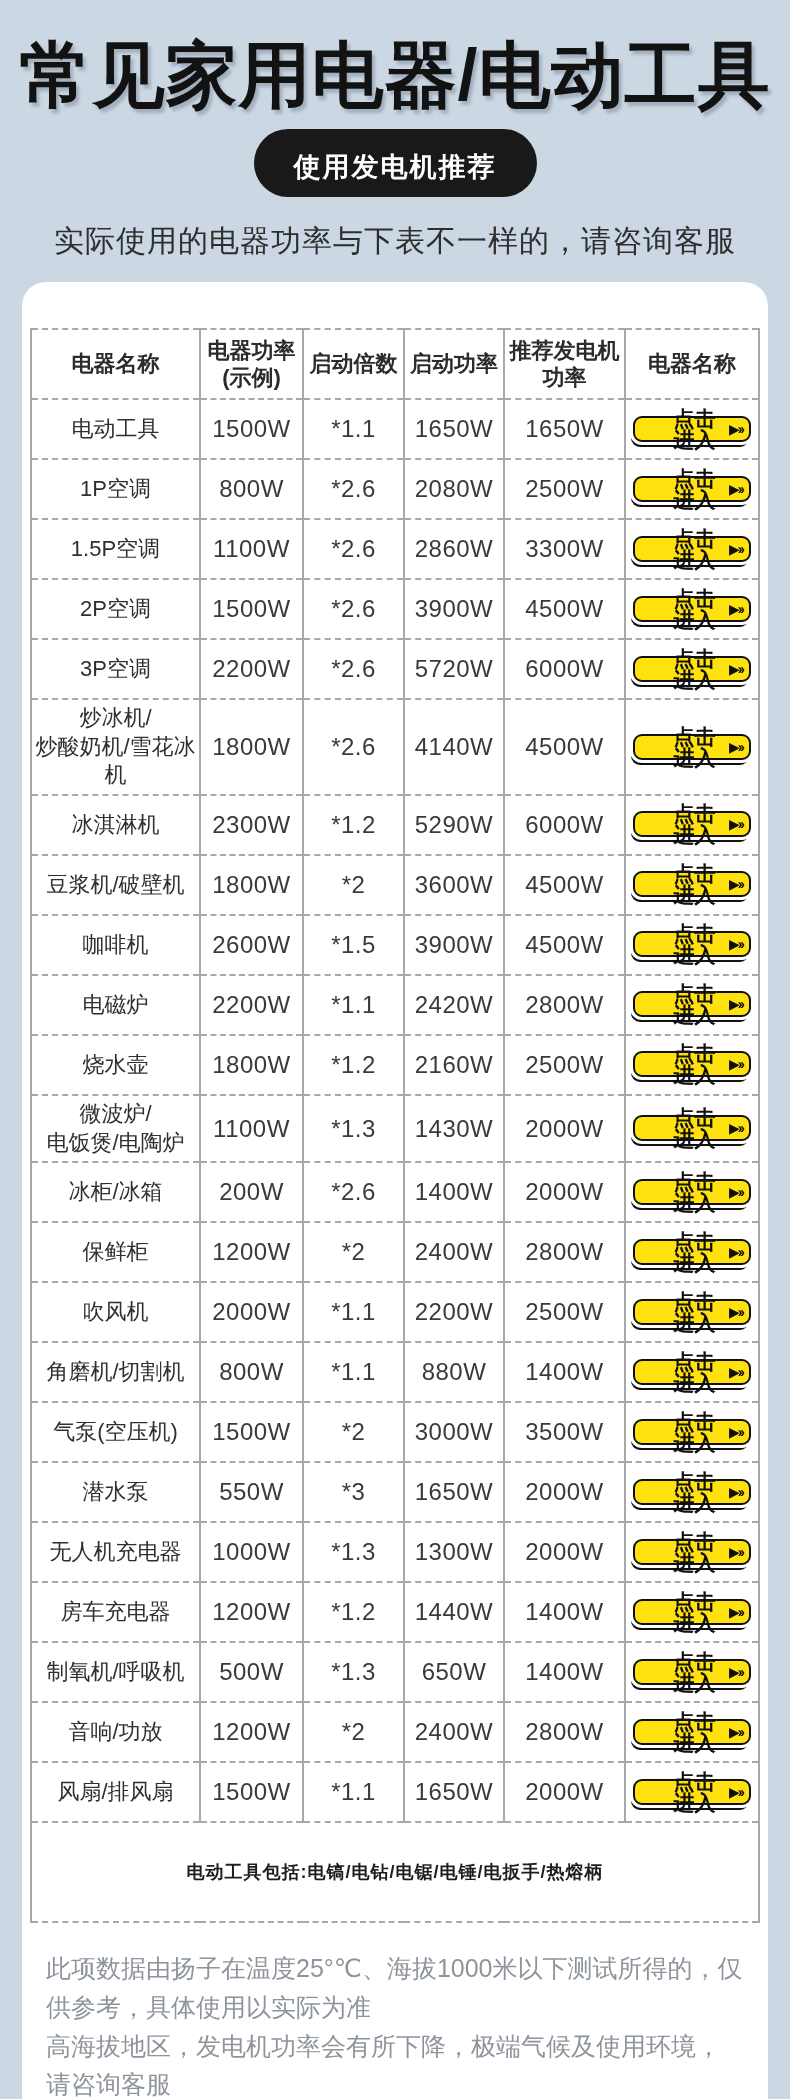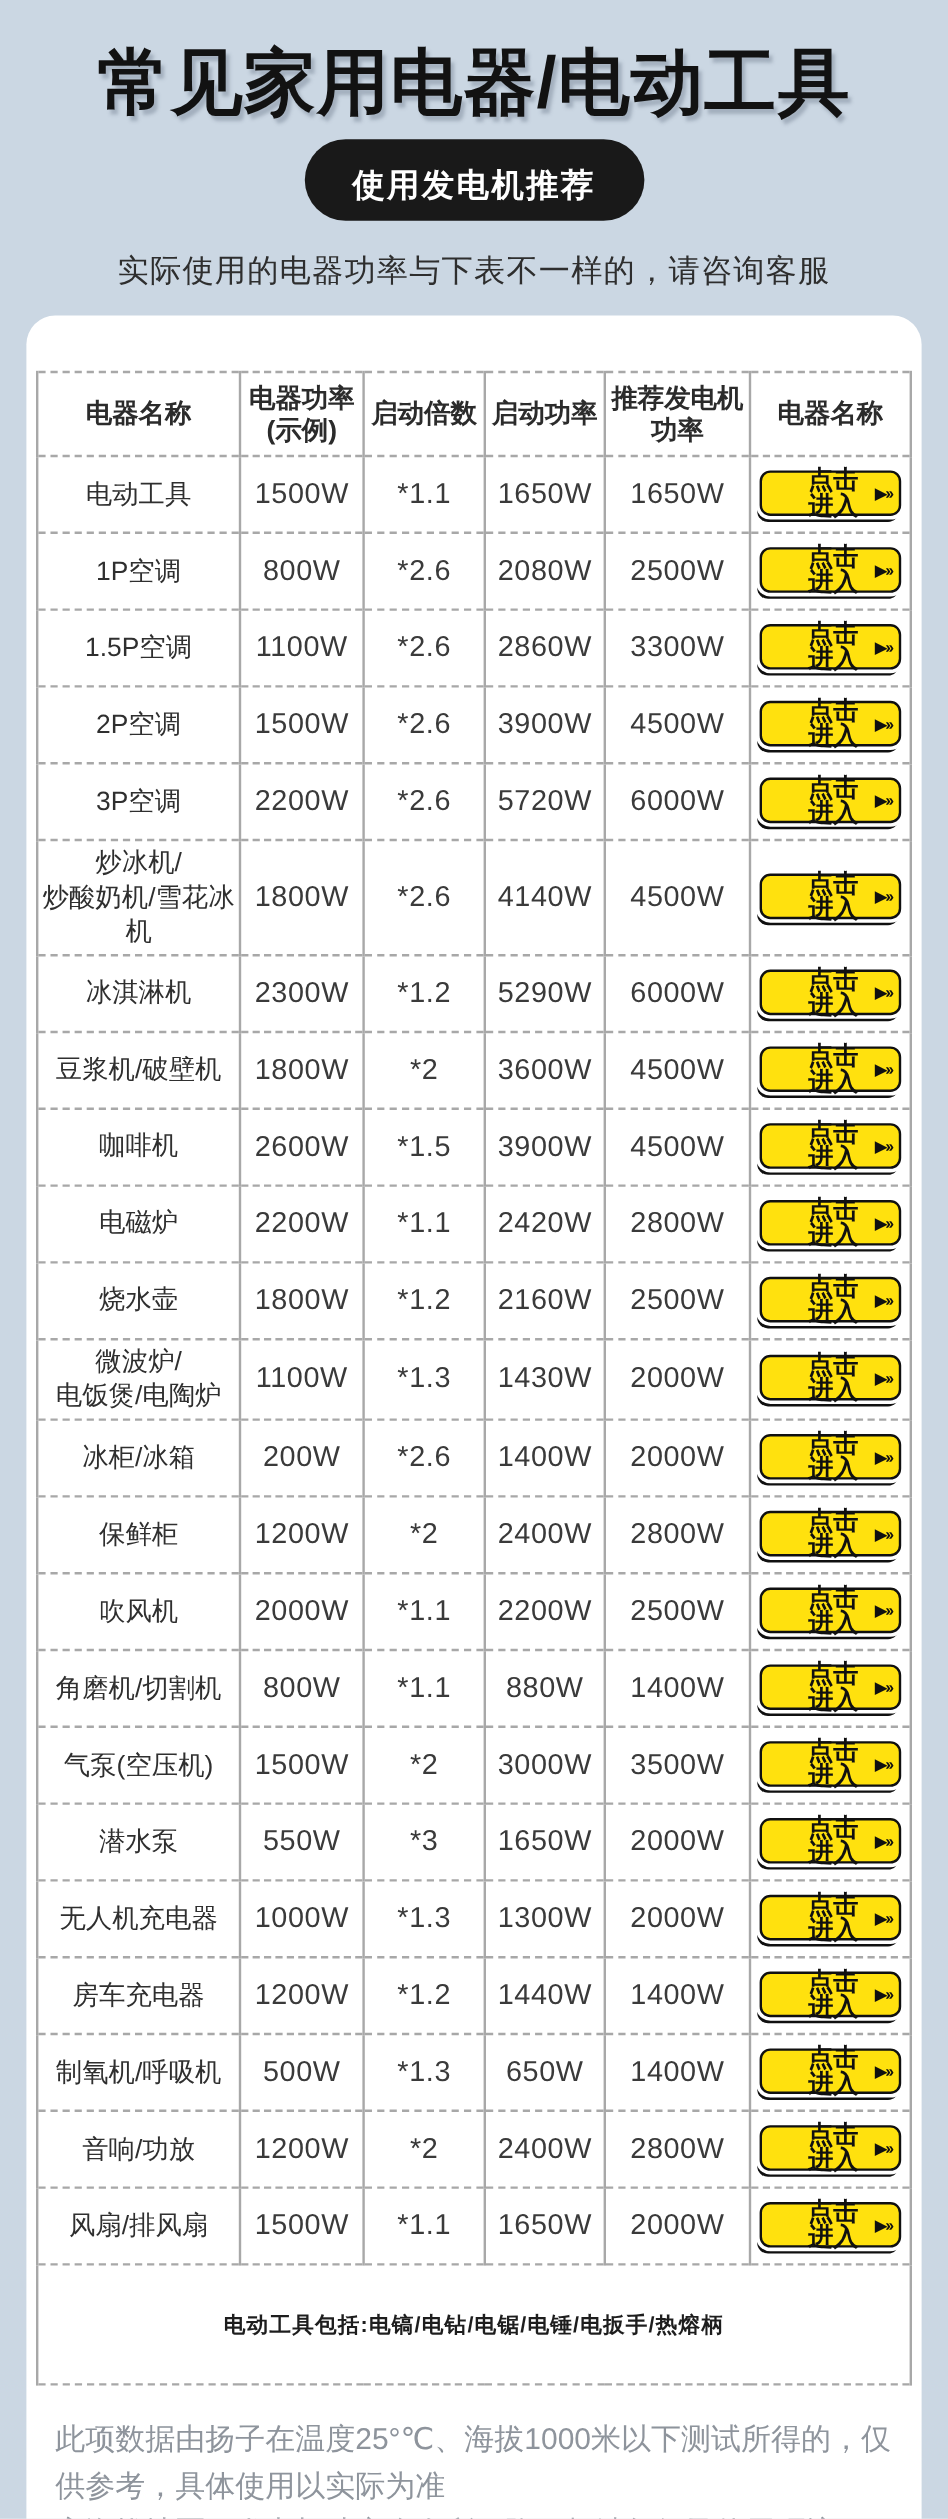--- a/index.html
+++ b/index.html
@@ -8,41 +8,41 @@
     width: 790px;
     height: 2099px;
     background: #cbd7e3;
     font-family: "Liberation Sans", "DejaVu Sans", sans-serif;
     overflow: hidden;
   }
   .hero { text-align: center; }
   .page-title {
     margin: 0;
     padding-top: 36px;
-    font-size: 60px;
+    font-size: 72px;
     line-height: 1.1;
     font-weight: 900;
     letter-spacing: 1px;
     color: #121212;
     text-shadow: 3px 4px 3px rgba(96,110,130,0.38);
   }
   .badge {
     display: inline-block;
     margin-top: 14px;
     background: #191919;
     color: #ffffff;
     font-size: 27px;
     font-weight: 700;
     padding: 20px 40px 12px;
     border-radius: 34px;
     letter-spacing: 2px;
   }
   .subtitle {
     margin-top: 24px;
-    font-size: 26px;
+    font-size: 30px;
     color: #2e2e2e;
     letter-spacing: 1px;
   }
   .card {
     width: 746px;
     margin: 20px auto 0;
     background: #ffffff;
     border-radius: 24px;
     padding: 46px 0 26px;
     min-height: 1810px;
@@ -83,21 +83,21 @@
     color: #3a3a3a;
     letter-spacing: 0.5px;
   }
   .btn-cell { padding: 8px 0; }
   .enter-btn {
     display: inline-flex;
     align-items: center;
     justify-content: center;
     gap: 5px;
     width: 118px;
-    height: 38px;
+    height: 26px;
     background: #ffe10e;
     border: 2px solid #101010;
     border-radius: 9px;
     box-shadow: 0 0 0 3px #ffffff, -2px 5px 0 0 #101010;
     font-size: 21px;
     font-weight: 800;
     color: #101010;
     cursor: pointer;
     font-family: inherit;
     line-height: 1;

